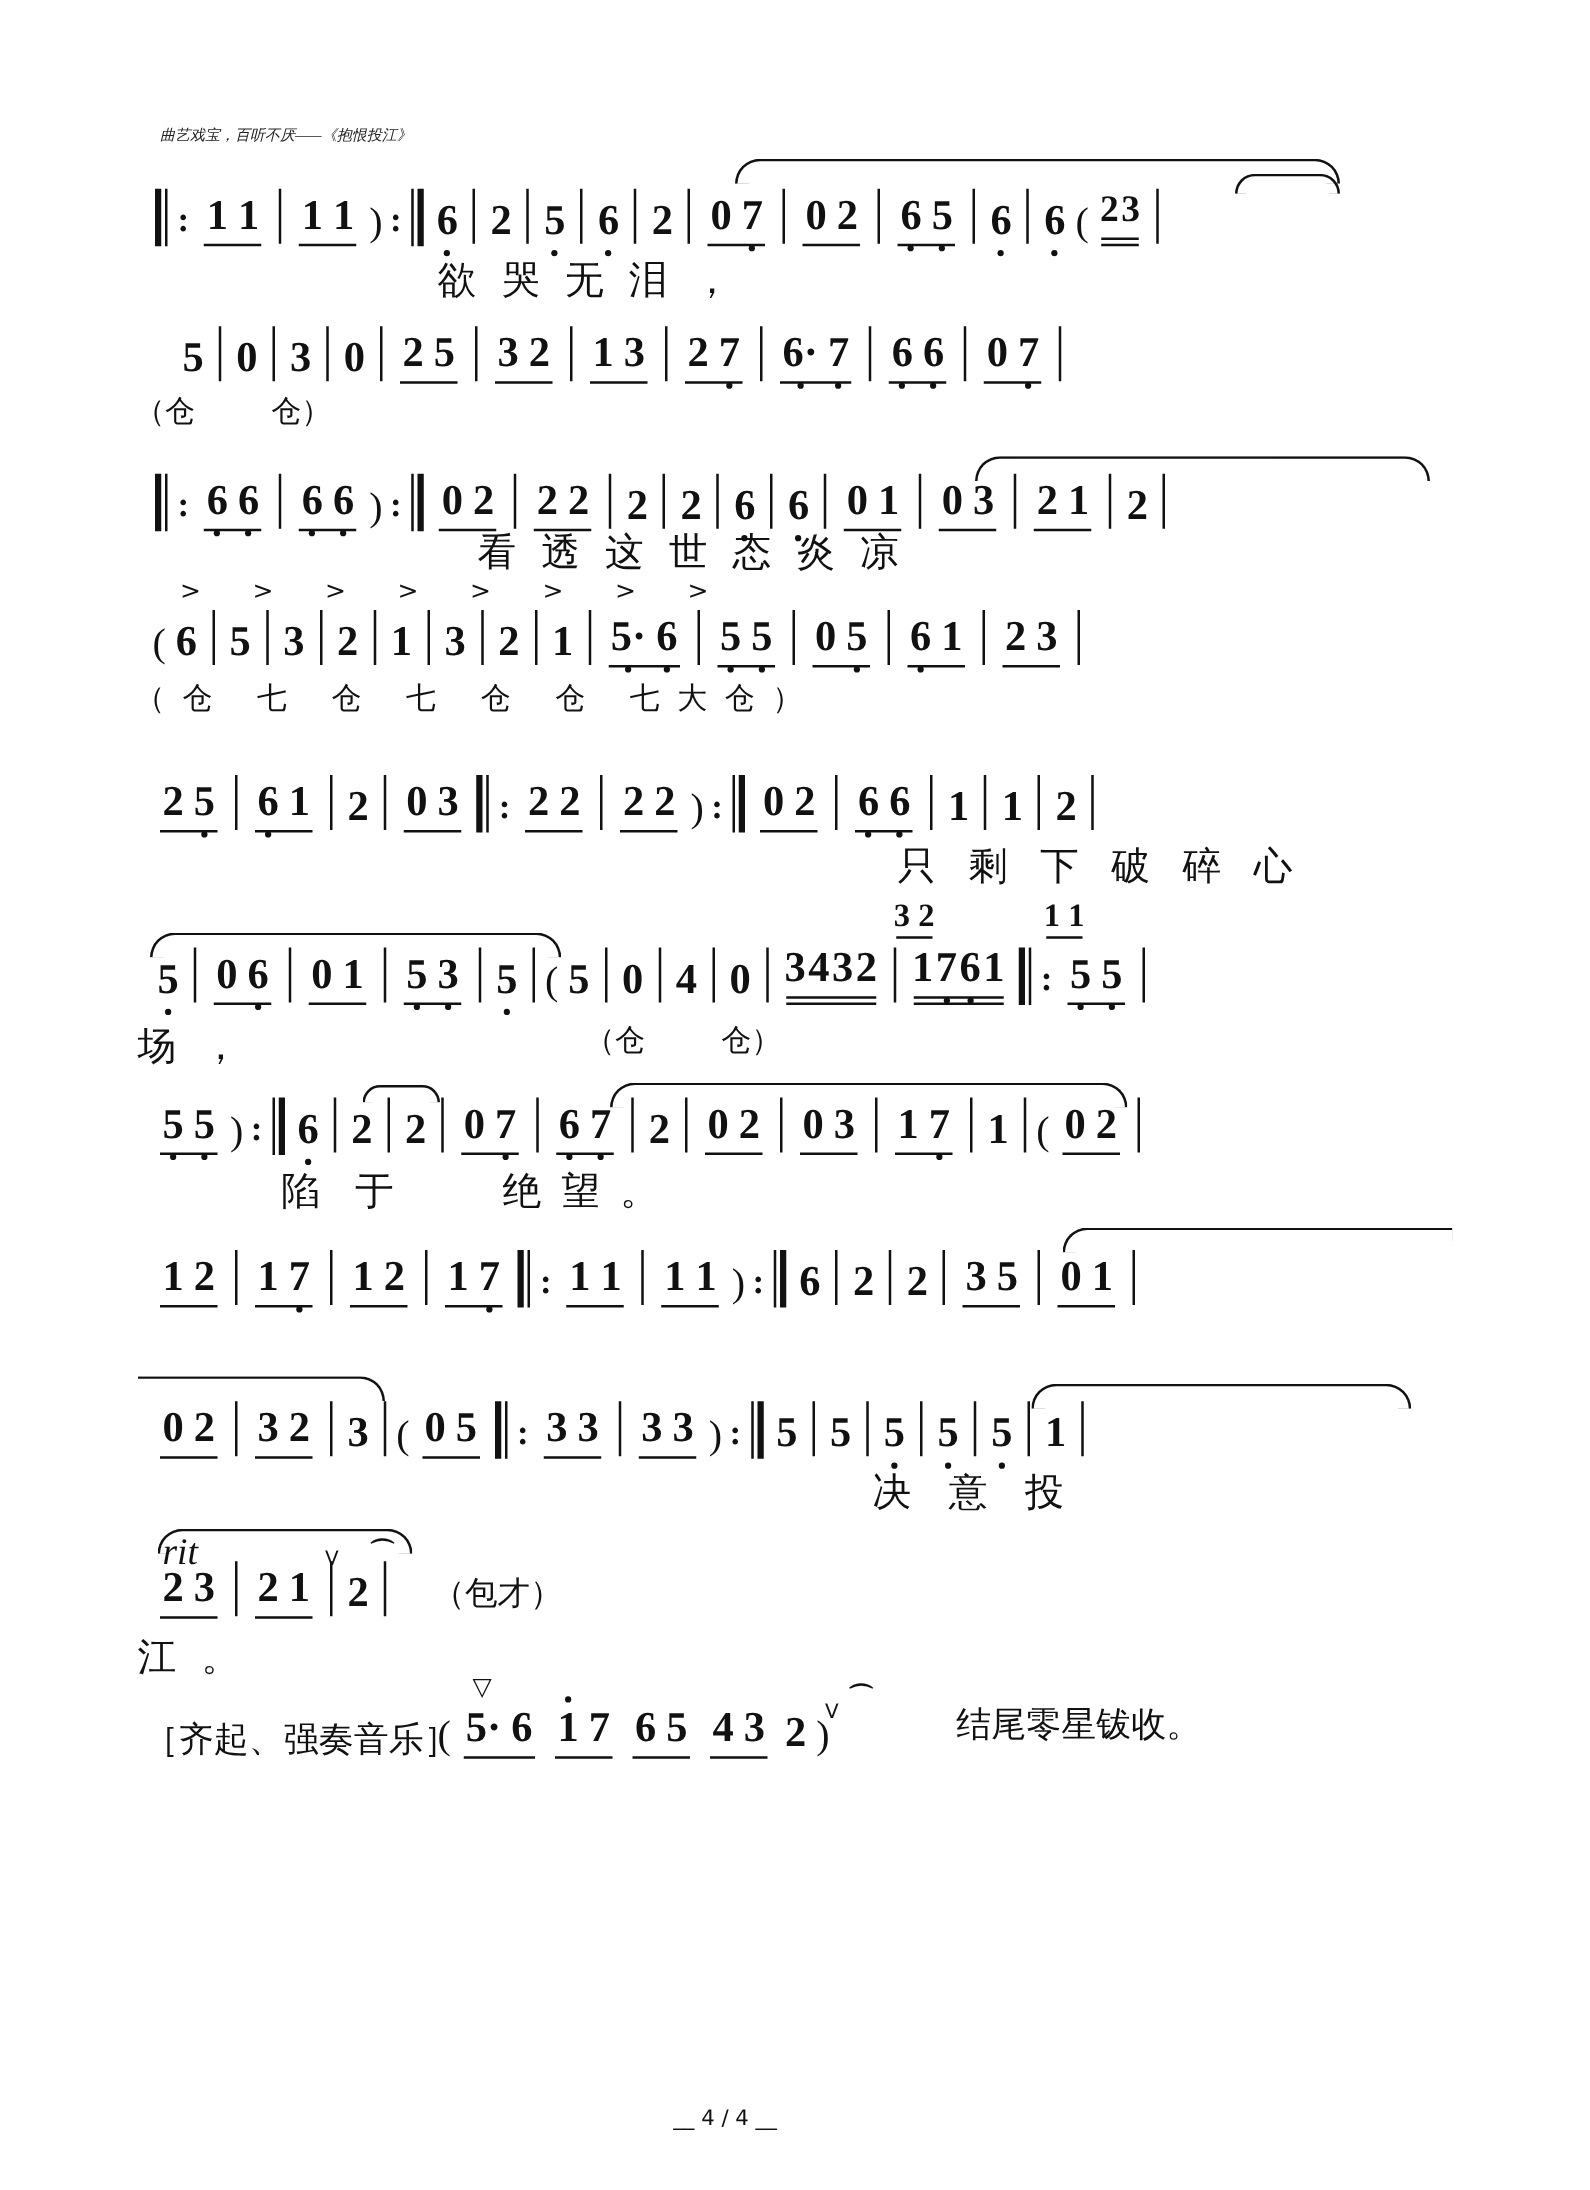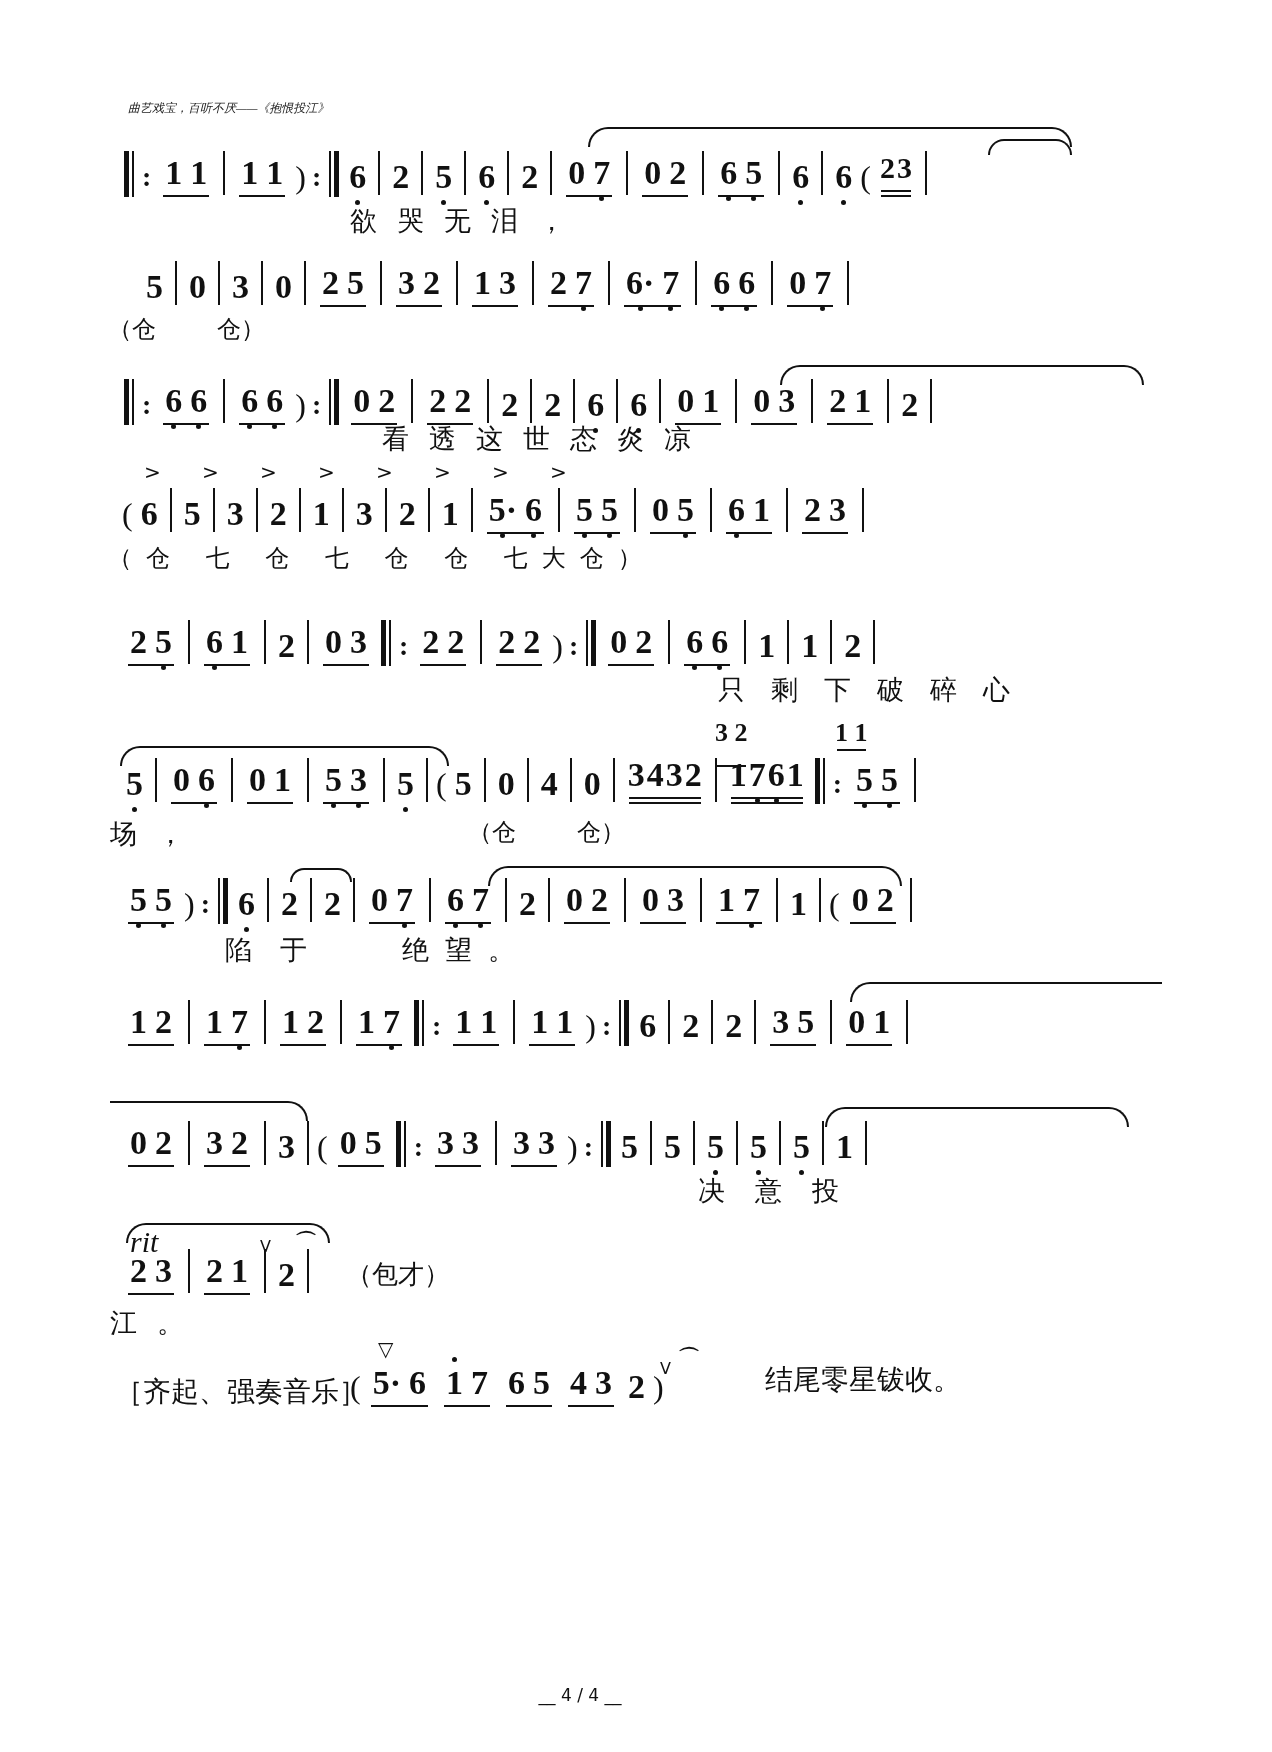--- a/index.html
+++ b/index.html
@@ -17,21 +17,21 @@
   .n { font-size: 34px; font-weight: bold; font-family: "Liberation Serif", serif; position: relative;
        display: inline-block; line-height: 40px; padding: 0 6px; }
   .grp { position: relative; display: inline-flex; align-items: flex-end; padding-bottom: 4px; margin: 0 6px; }
   .grp .n { padding: 0 4px; }
   .u1::after { content: ""; position: absolute; left: 2px; right: 2px; bottom: 0; height: 2px; background: #111; }
   .u2 { padding-bottom: 9px; }
   .u2::after { content: ""; position: absolute; left: 2px; right: 2px; bottom: 0; height: 2px; background: #111; box-shadow: 0 -5px 0 #111; }
   .dot-below::after { content: ""; position: absolute; left: 50%; bottom: -8px; width: 5px; height: 5px; margin-left: -2.5px; border-radius: 50%; background: #111; }
   .dot-above::before { content: ""; position: absolute; left: 50%; top: -6px; width: 5px; height: 5px; margin-left: -2.5px; border-radius: 50%; background: #111; }
   .paren { font-size: 32px; font-weight: normal; line-height: 40px; padding: 0 2px; }
-  .lyric { position: absolute; font-family: "DejaVu Sans", sans-serif; font-size: 27px; letter-spacing: 20px; color: #111; white-space: nowrap; }
+  .lyric { position: absolute; font-family: "DejaVu Sans", sans-serif; font-size: 31px; letter-spacing: 20px; color: #111; white-space: nowrap; }
   .perc { position: absolute; font-family: "DejaVu Sans", sans-serif; font-size: 24px; color: #111; white-space: pre; }
   .slur { position: absolute; border: 2px solid #111; border-bottom: none; border-radius: 30px 30px 0 0; height: 18px; }
   .accent { position: absolute; font-family: "DejaVu Sans", sans-serif; font-size: 20px; }
   .small { font-size: 26px; font-weight: bold; position: absolute; }
   .rit { position: absolute; font-style: italic; font-size: 30px; }
   .fermata { position: absolute; font-size: 22px; font-weight: bold; }
   .breath { position: absolute; font-size: 16px; font-family: "DejaVu Sans", sans-serif; }
   .text-cn { position: absolute; font-family: "DejaVu Serif", serif; font-size: 28px; white-space: nowrap; }
   .page-num { position: absolute; left: 0; width: 1160px; top: 1685px; text-align: center;
               font-family: "DejaVu Sans", sans-serif; font-size: 17px; }
@@ -322,21 +322,21 @@
       <div class="bar"></div>
     <span class="n">1</span>
       <div class="bar"></div>
     <span class="n">2</span>
       <div class="bar"></div>
   </div>
   <div class="lyric" style="left:598px;top:58px;letter-spacing:26px;">只剩下破碎心</div>
 </div>
 
 <div class="row" style="top:752px;">
-  <span class="small u1" style="left:595px;top:-34px;padding-bottom:19px;">3 2</span>
+  <span class="small u1" style="left:595px;top:-34px;padding-bottom:3px;">3 2</span>
   <span class="small u1" style="left:715px;top:-34px;padding-bottom:3px;">1 1</span>
   <div class="notes">
     <span class="n dot-below">5</span>
       <div class="bar"></div>
     <span class="grp u1">
         <span class="n">0</span>
         <span class="n dot-below">6</span>
       </span>
       <div class="bar"></div>
     <span class="grp u1">

